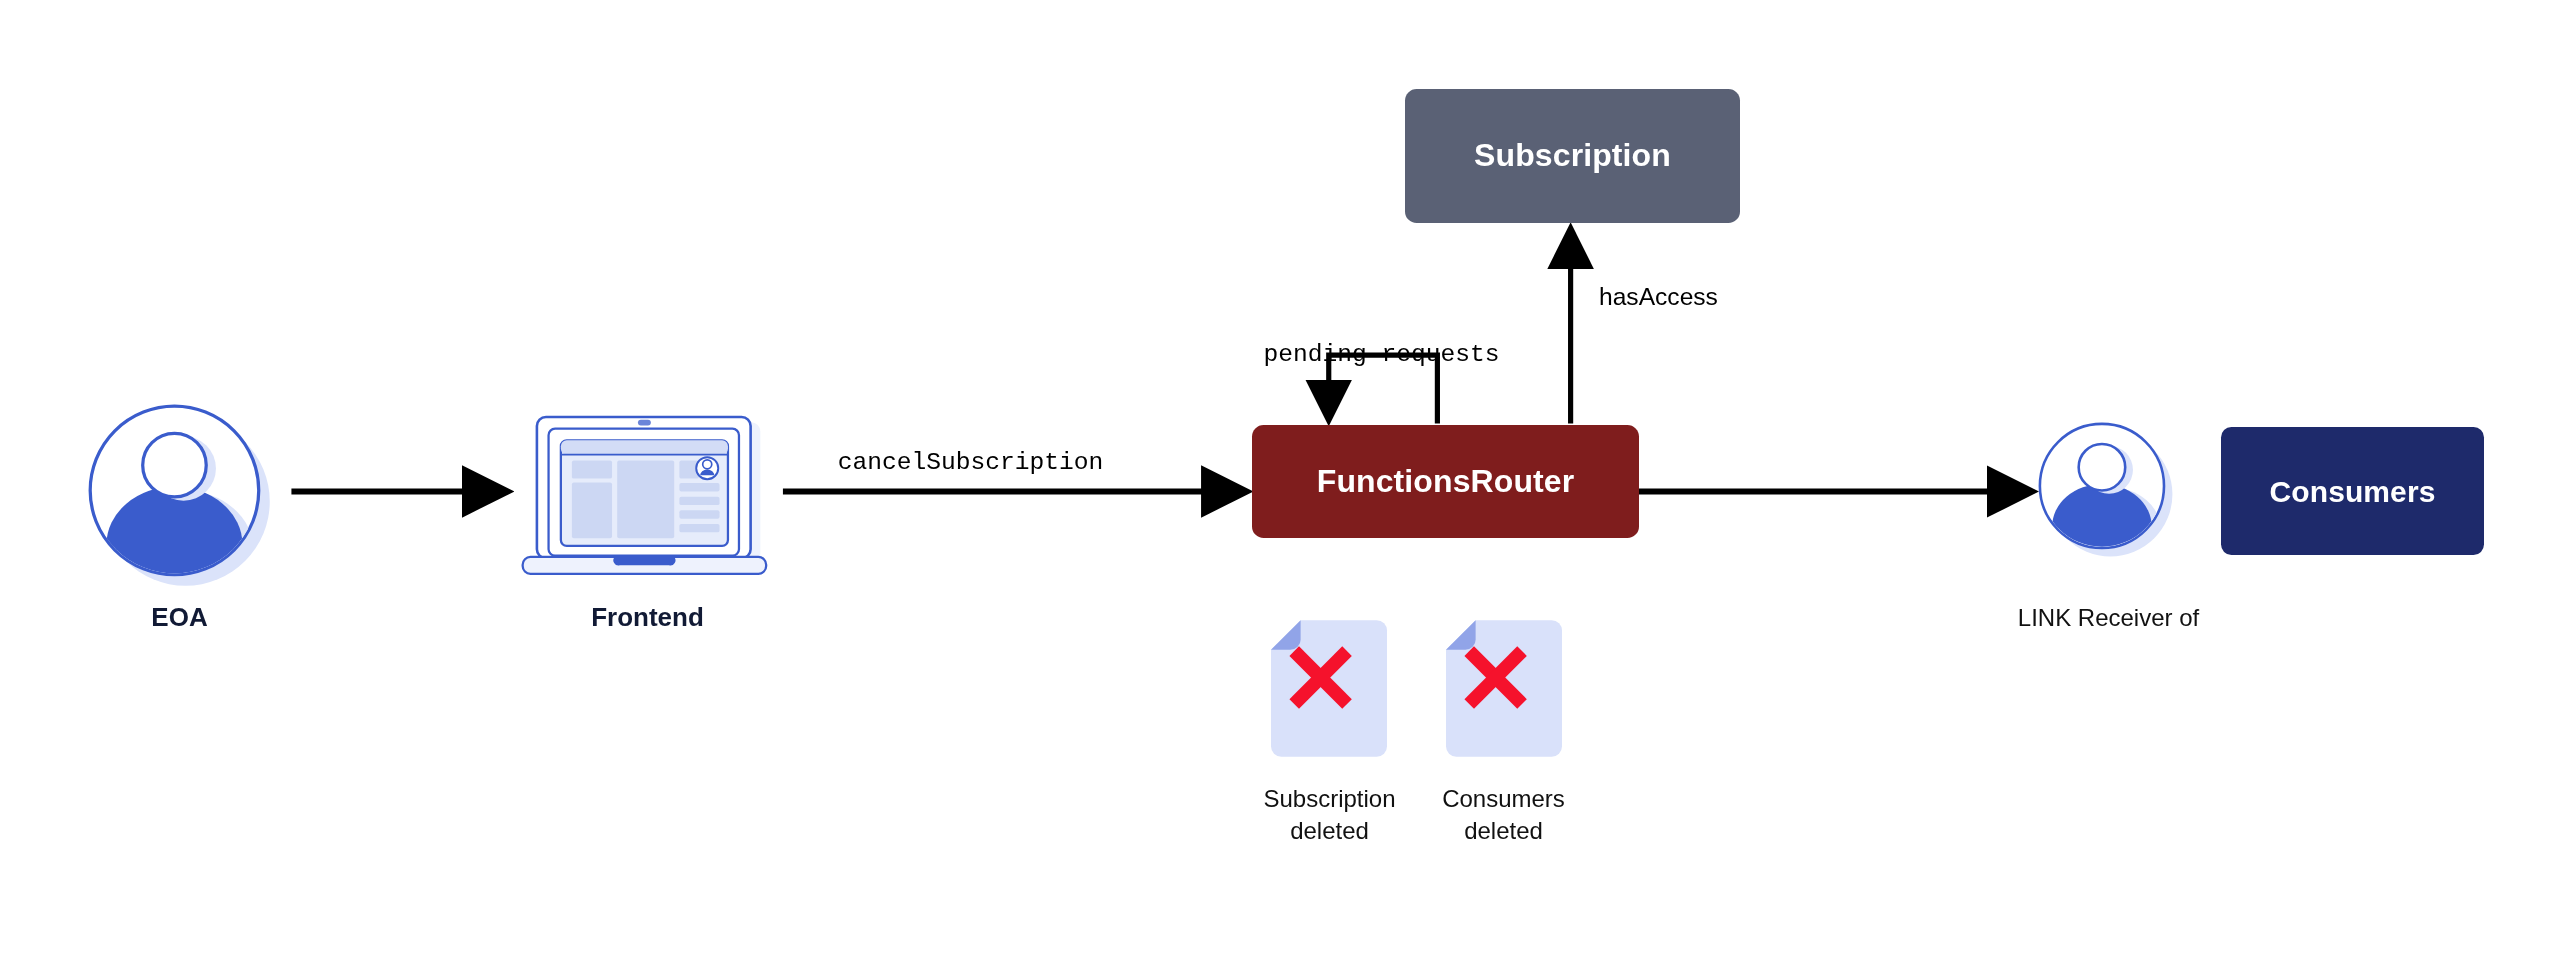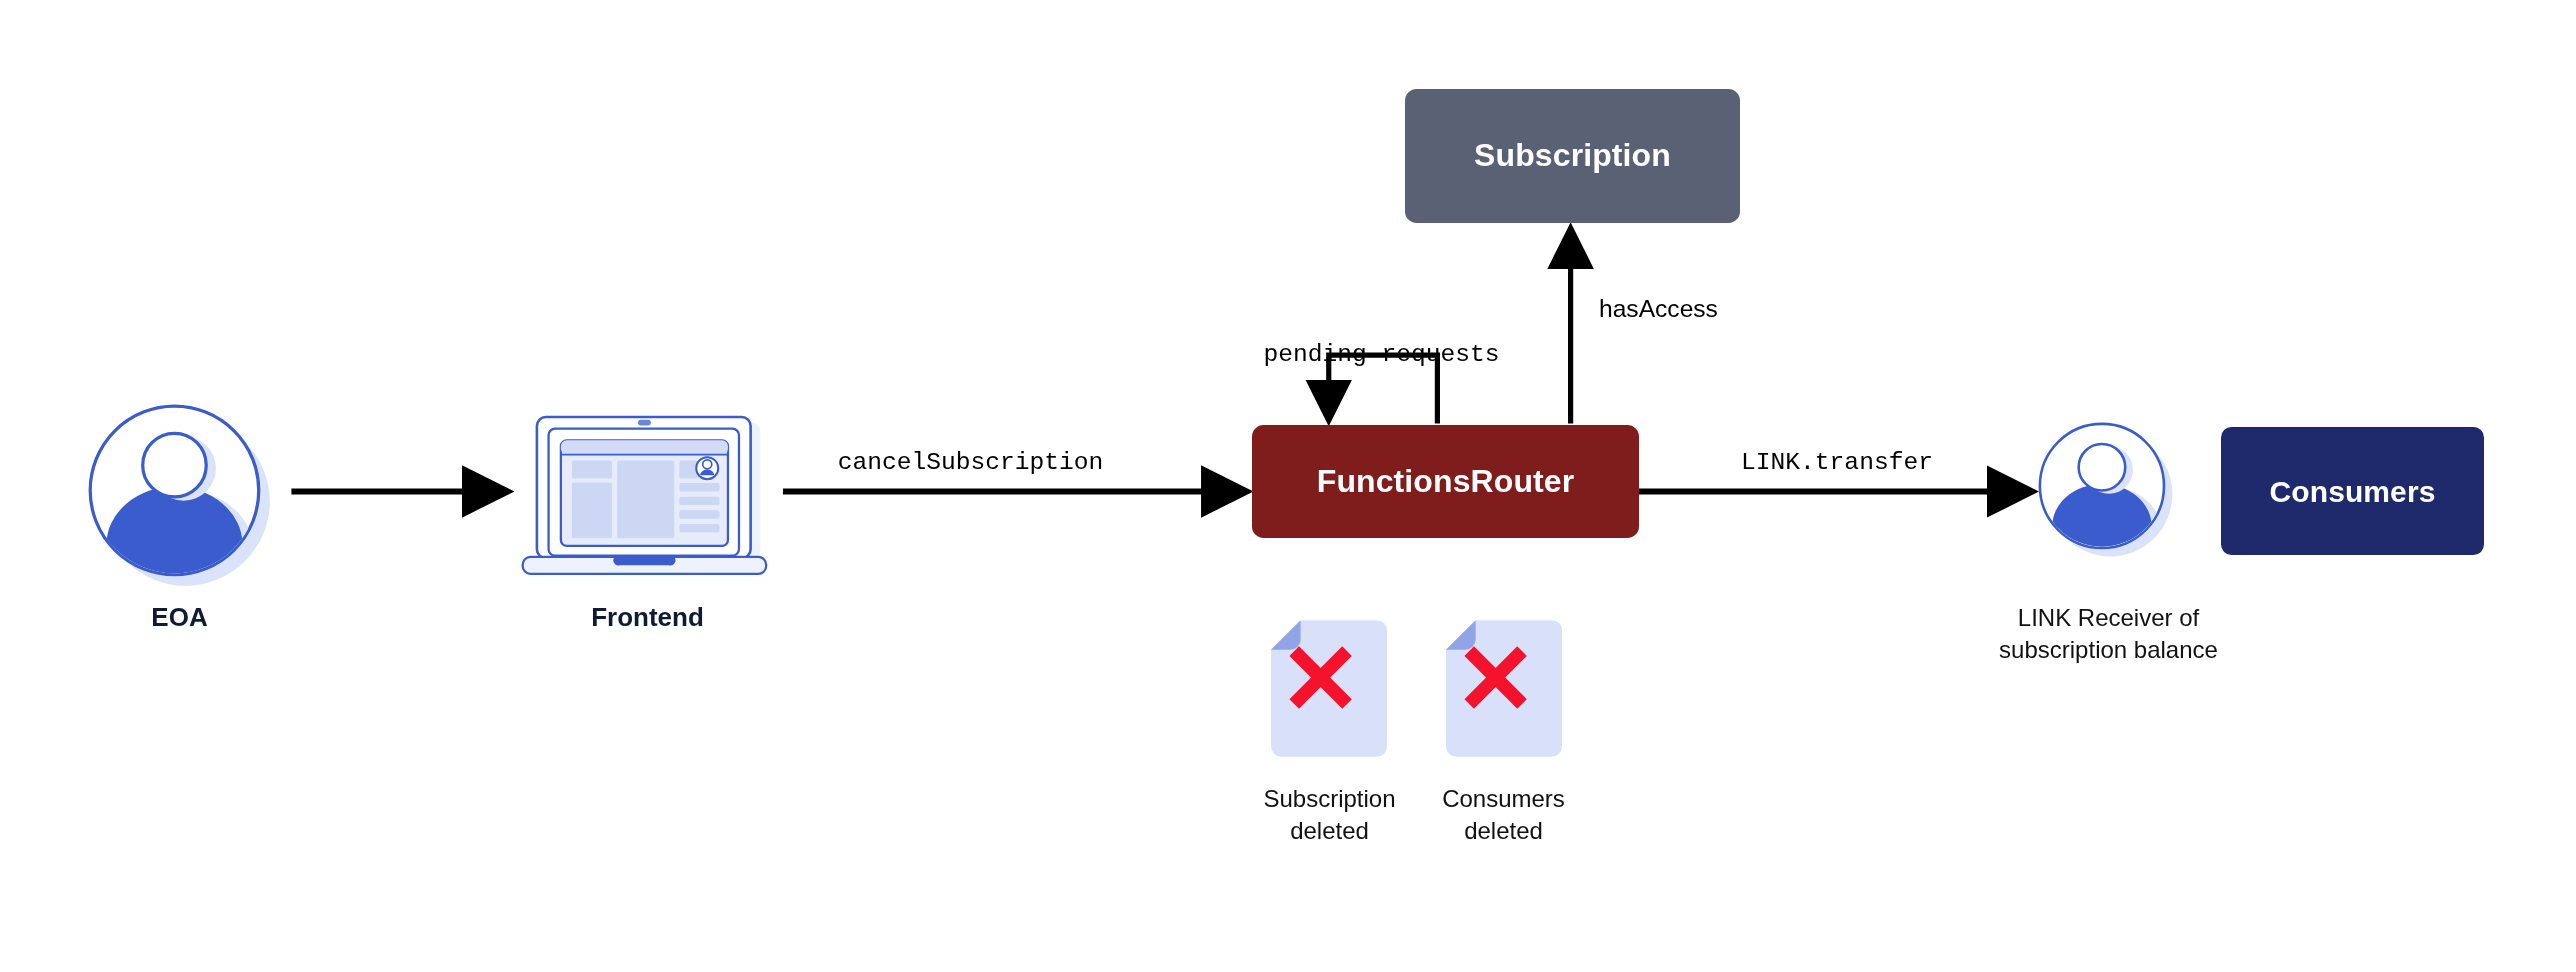--- a/index.html
+++ b/index.html
@@ -101,21 +101,21 @@
     position: absolute;
     color: #000000;
     font-family: "Liberation Sans", sans-serif;
     font-size: 24.6px;
     text-align: left;
     line-height: 1.35;
   }
   #label-cancel-subscription { left: 770px; top: 446px; width: 401px; }
   #label-link-transfer       { left: 1685px; top: 446px; width: 304px; }
   #label-check-no-pending    { left: 1194px; top: 272px; width: 375px; }
-  #label-has-access          { left: 1599px; top: 292px; }
+  #label-has-access          { left: 1599px; top: 280px; }
 
   
   .doc-icon { position: absolute; width: 116px; height: 137px; }
   #doc-subscription { left: 1271px; top: 620px; }
   #doc-consumers    { left: 1446px; top: 620px; }
 
   svg { display: block; overflow: visible; }
   #edges { position: absolute; left: 0; top: 0; width: 2576px; height: 972px; pointer-events: none; }
 </style>
 </head>
@@ -203,21 +203,20 @@
   <div class="caption-bold" id="caption-frontend">Frontend</div>
 
   <div class="edge-label-mono" id="label-cancel-subscription">cancelSubscription</div>
 
   <div class="edge-label-mono" id="label-check-no-pending">
     <div>pending requests</div>
   </div>
 
   <div class="edge-label-sans" id="label-has-access">hasAccess</div>
 
-  <div class="edge-label-mono" id="label-link-transfer">LINK.transfer</div>
 
   <div class="node-box" id="box-tos-allow-list">
     <span class="node-label">Subscription</span>
   </div>
 
   <div class="node-box" id="box-functions-router">
     <span class="node-label">FunctionsRouter</span>
   </div>
 
   <div class="node-box" id="box-contract">
@@ -234,21 +233,20 @@
       <g clip-path="url(#rcv-clip)">
         <ellipse cx="114" cy="172" rx="80" ry="68" fill="#dbe3fa"></ellipse>
         <ellipse cx="102" cy="165" rx="77" ry="66" fill="#3a5ccc"></ellipse>
       </g>
       <circle cx="113" cy="77" r="37" fill="#dbe3fa"></circle>
       <circle cx="102" cy="73" r="36" fill="#ffffff" stroke="#3a5ccc" stroke-width="4"></circle>
     </svg>
   </div>
   <div class="caption-plain" id="caption-link-receiver">
     <div>LINK Receiver of</div>
-    <div>subscription balance</div>
   </div>
 
   <div class="doc-icon" id="doc-subscription">
     <svg viewBox="0 0 180 212" width="116" height="137" xmlns="http://www.w3.org/2000/svg">
       <path d="M46,0 H164 a16,16 0 0 1 16,16 V196 a16,16 0 0 1 -16,16 H16 a16,16 0 0 1 -16,-16 V46 Z" fill="#d9e1fa"></path>
       <path d="M46,0 L0,46 H30 a16,16 0 0 0 16,-16 Z" fill="#91a4e8"></path>
       <g stroke="#f5122c" stroke-width="21" stroke-linecap="butt">
         <line x1="36" y1="48" x2="118" y2="130"></line>
         <line x1="118" y1="48" x2="36" y2="130"></line>
       </g>

